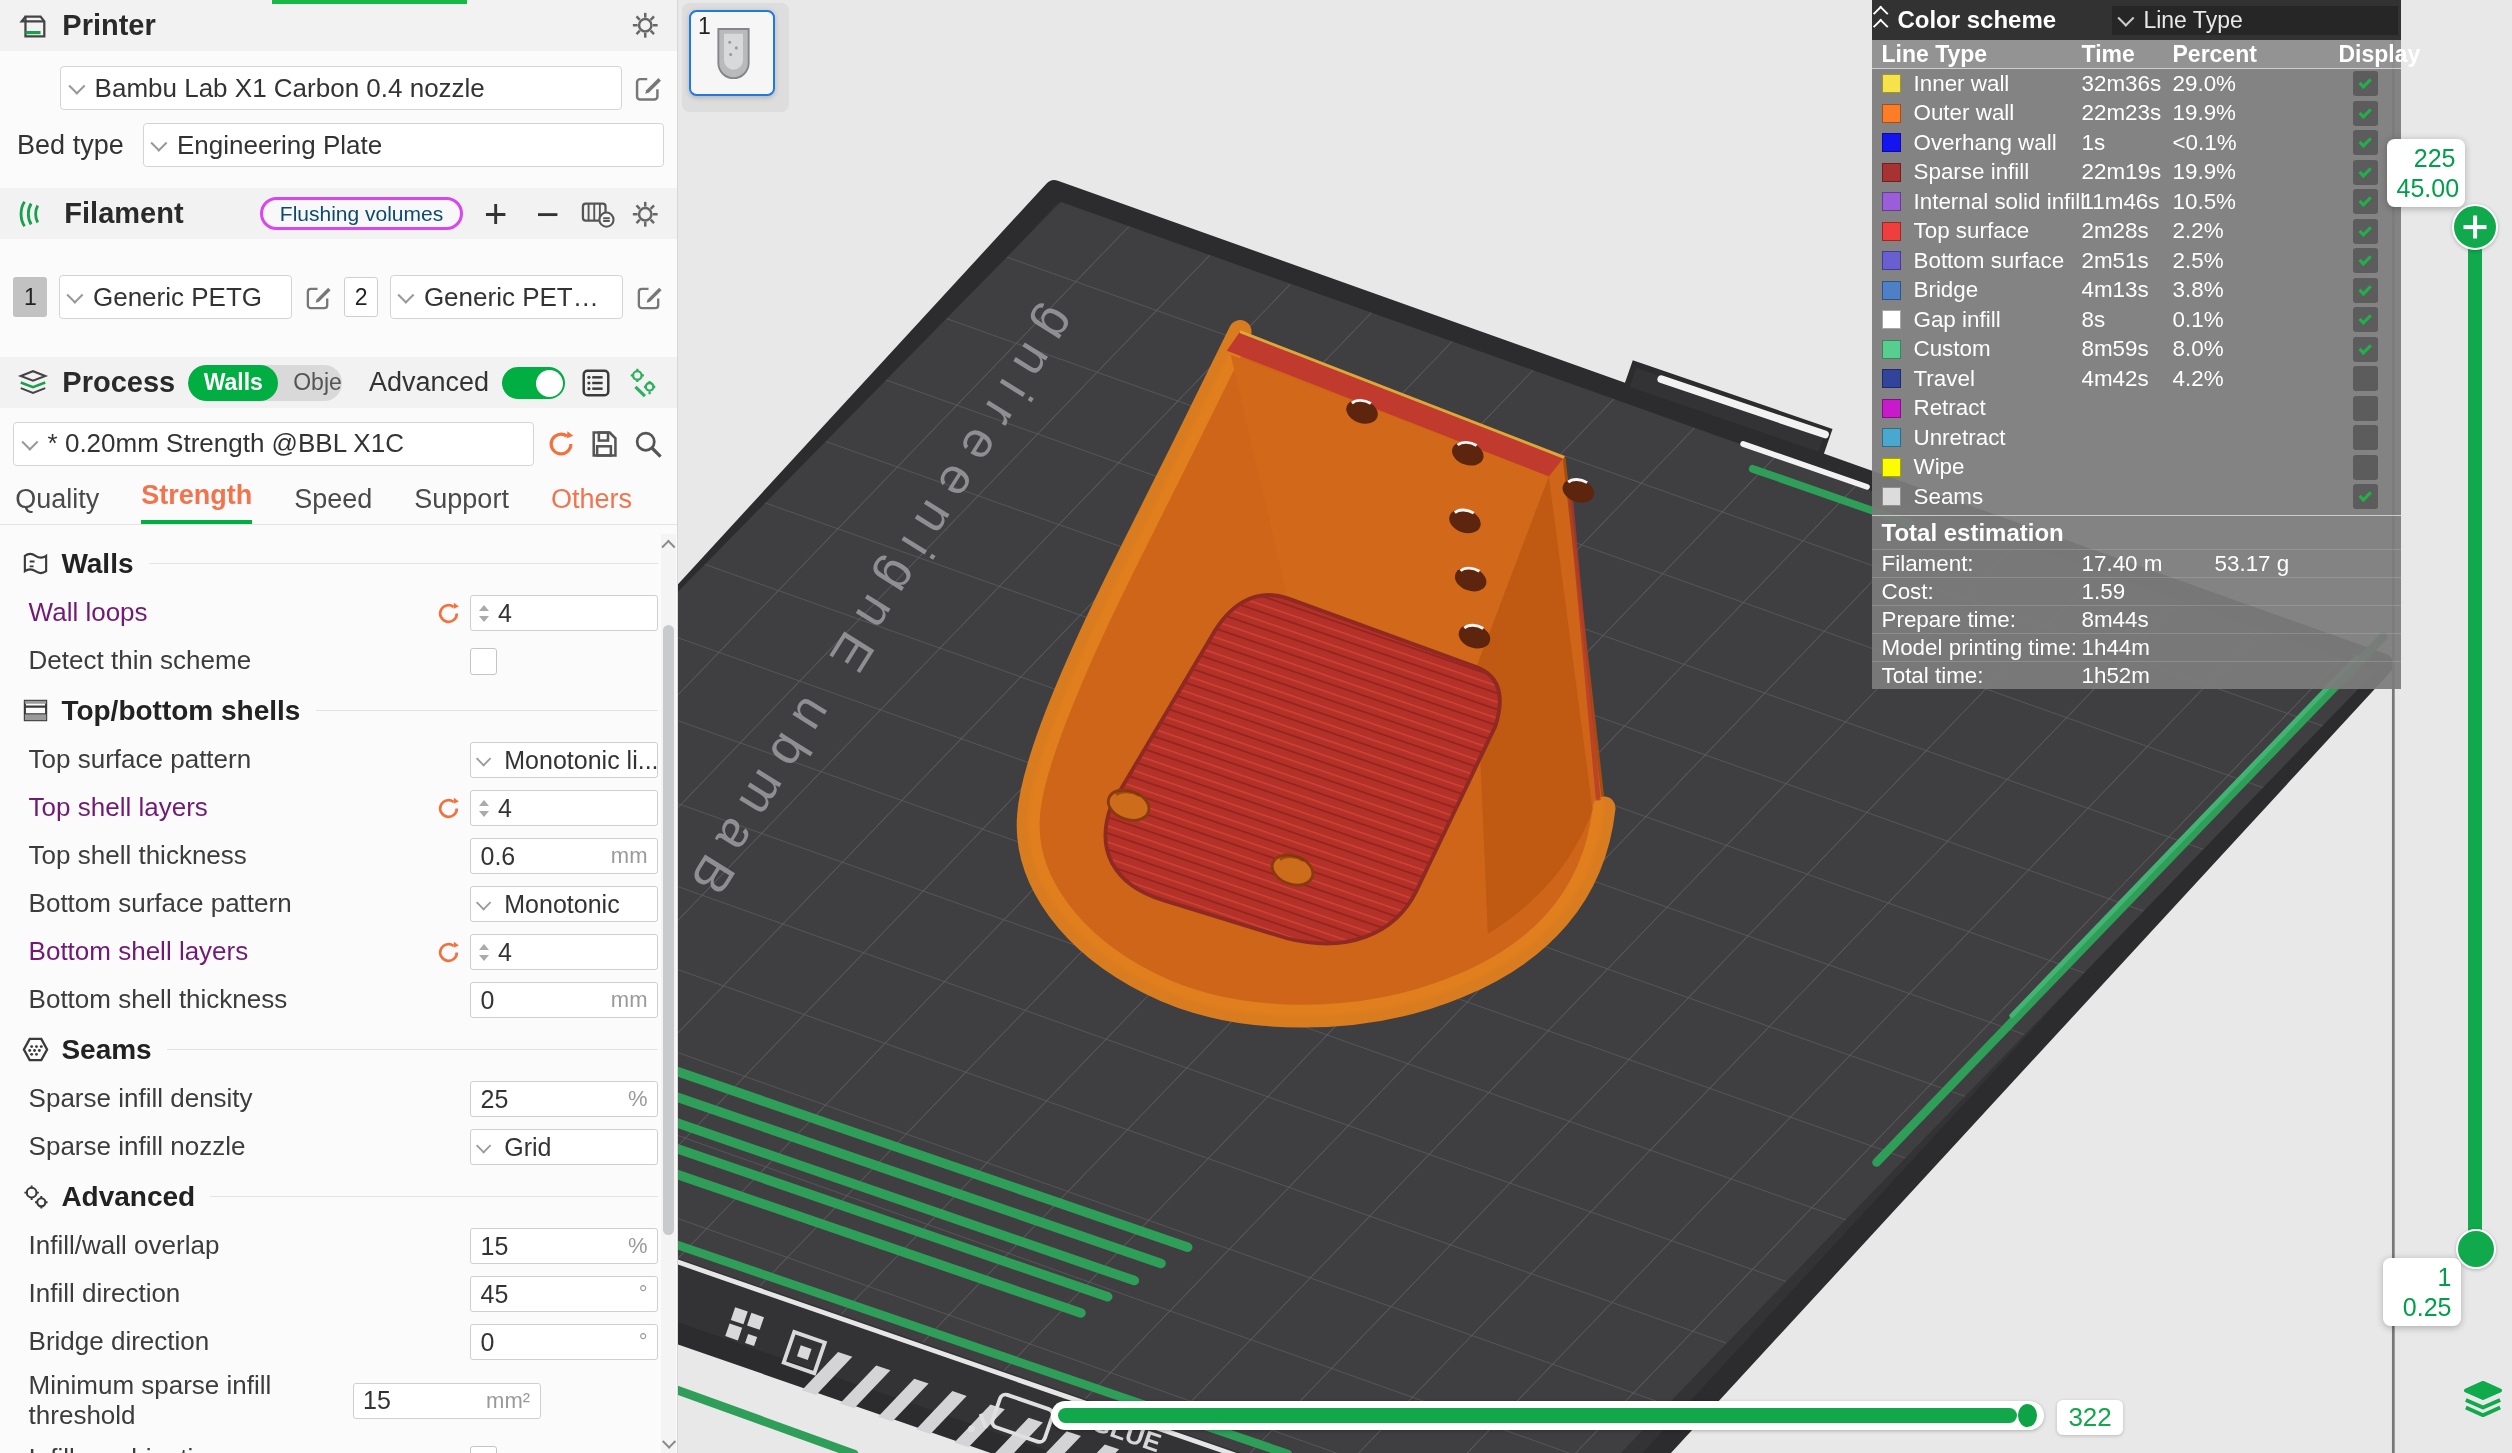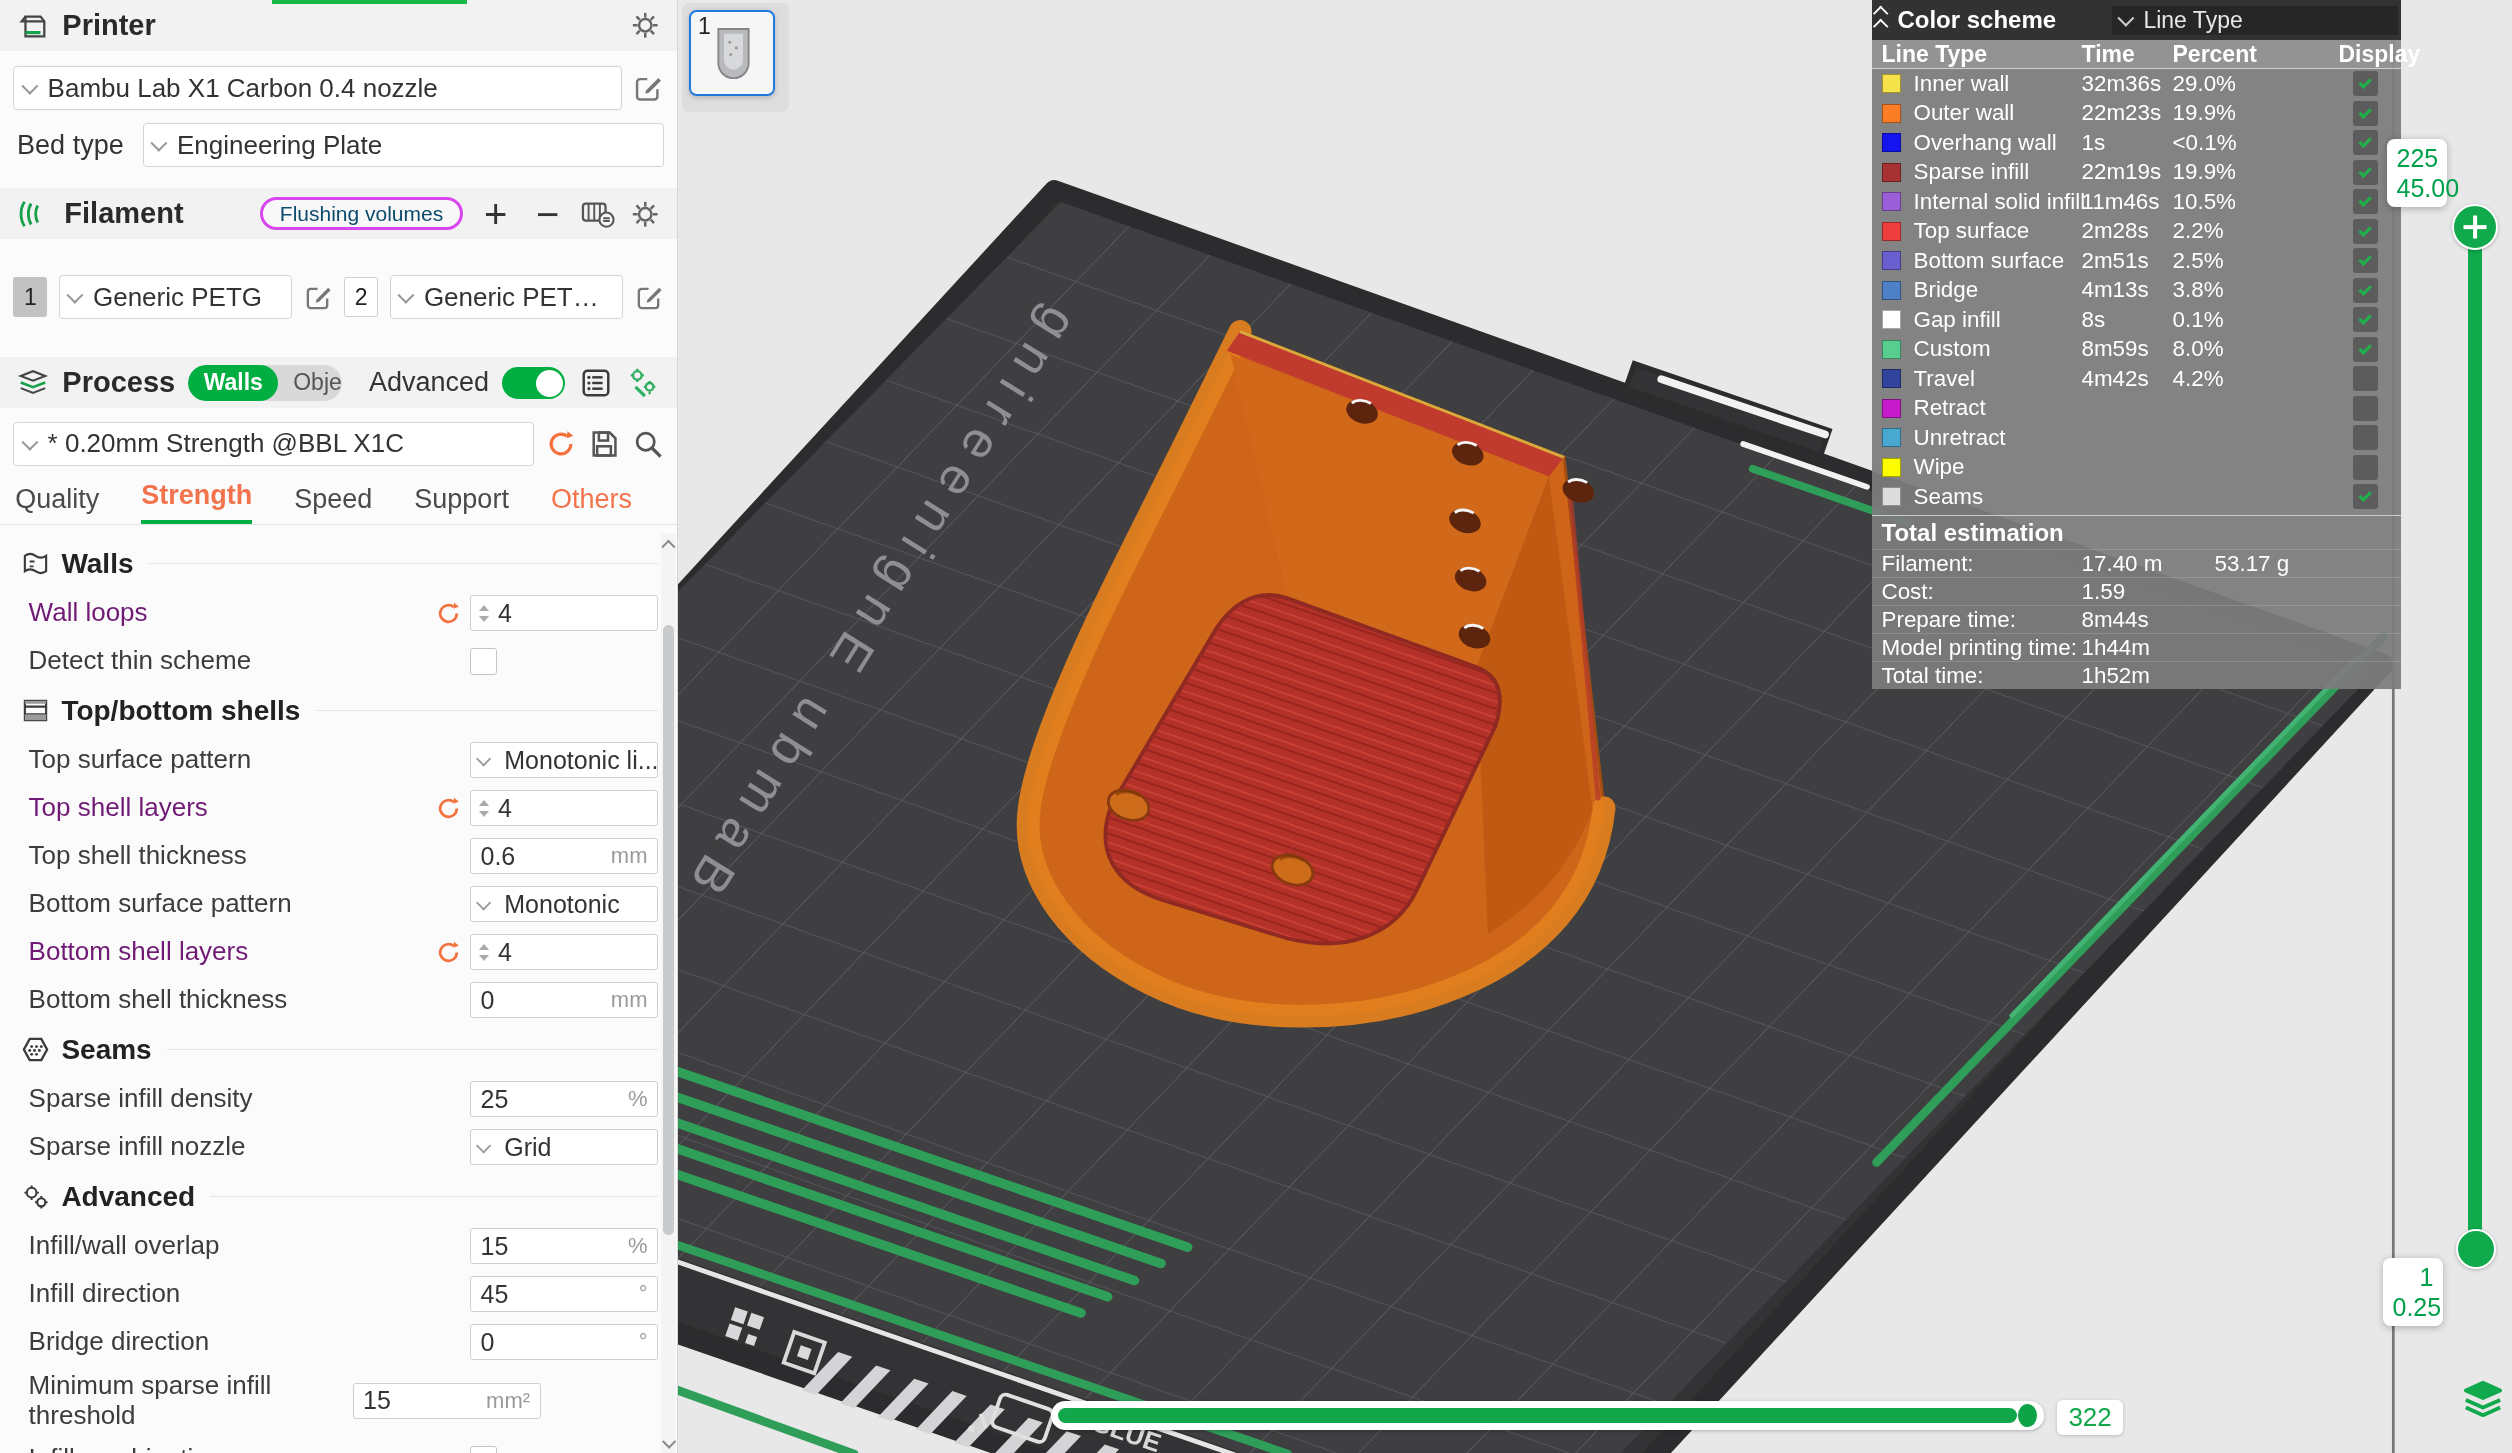--- a/index.html
+++ b/index.html
@@ -12,21 +12,21 @@
   .top-strip { position:absolute; left:272px; top:0; width:195px; height:3.8px; background:#16b945; z-index:5; }
   .section-header { height:51px; background:#f2f2f3; display:flex; align-items:center; padding:0 17px; gap:13.3px; }
   .section-title { font-size:29px; font-weight:bold; color:#2a2a2a; }
   .spacer { flex:1; }
   .icon-btn { display:inline-flex; align-items:center; justify-content:center; cursor:pointer; }
   .row { display:flex; align-items:center; padding:0 13.3px; gap:11.4px; }
   .combo { height:44px; background:#fff; border:1px solid #d4d4d4; border-radius:3.8px; display:flex; align-items:center; padding:0 11.4px; gap:9.5px; font-size:26px; color:#333; white-space:nowrap; overflow:hidden; }
   .combo .combo-text { overflow:hidden; text-overflow:ellipsis; }
   .grow { flex:1; }
   .chev { width:12.4px; height:12.4px; border-left:2.5px solid #999; border-bottom:2.5px solid #999; transform:rotate(-45deg) translateY(-2.9px); flex:0 0 auto; }
-  .printer-combo-row { margin-top:15.2px; }
+  .printer-combo-row { margin-top:15.2px;margin-left:47px; }
   .bed-row { margin-top:13.3px; }
   .bed-label { font-size:27px; color:#333; margin-left:3.8px; margin-right:7.6px; white-space:nowrap; }
   .filament-header { margin-top:21px; }
   .pill-btn { height:33px; border:3px solid #d946ef; border-radius:17px; display:flex; align-items:center; padding:0 17px; font-size:21px; color:#0c4a6e; background:#f8f8f8; white-space:nowrap; }
   .plusminus { font-size:40px; color:#333; line-height:1; padding:0 7.6px; }
   .filament-row { margin-top:36px; }
   .chip { width:34px; height:40px; display:flex; align-items:center; justify-content:center; font-size:23px; color:#222; flex:0 0 auto; }
   .chip.sel { background:#c2c2c2; border-radius:2.9px; }
   .chip.plain { background:#fff; border:1px solid #cfcfcf; border-radius:2.9px; }
   .process-header { margin-top:38px; }
@@ -96,21 +96,21 @@
   
   .hslider { position:absolute; left:373px; top:1401px; width:993px; height:29px; background:#fff; border-radius:14.3px; box-shadow:0 1px 3.8px rgba(0,0,0,0.25); }
   .hfill { position:absolute; left:6.7px; top:6.7px; right:27px; height:15.2px; background:#12a74a; border-radius:7.6px; }
   .hhandle { position:absolute; right:5.7px; top:1.9px; width:21px; height:25px; border-radius:50%; background:#0ea347; border:1.9px solid #fff; }
   .hval { position:absolute; left:1379px; top:1400px; background:#fff; border-radius:5.7px; padding:1.9px 11.4px; font-size:26px; color:#12a74a; box-shadow:0 1px 3.8px rgba(0,0,0,0.2); }
   .vslider-track { position:absolute; left:1790px; top:226px; width:14.3px; height:1017px; background:#10a94c; border-radius:7.6px; }
   .vhandle-top { position:absolute; left:1774px; top:204px; width:46px; height:46px; background:#10a94c; border:2.9px solid #fff; border-radius:50%; box-shadow:0 1px 3.8px rgba(0,0,0,0.25); }
   .vhandle-top::before { content:""; position:absolute; left:50%; top:50%; width:23px; height:3.8px; background:#fff; transform:translate(-50%,-50%); }
   .vhandle-top::after { content:""; position:absolute; left:50%; top:50%; width:3.8px; height:23px; background:#fff; transform:translate(-50%,-50%); }
   .vhandle-bottom { position:absolute; left:1778px; top:1229px; width:40px; height:40px; background:#10a94c; border:2.9px solid #fff; border-radius:50%; box-shadow:0 1px 3.8px rgba(0,0,0,0.25); }
-  .vtooltip { position:absolute; width:60px; background:#fff; border-radius:7.6px; box-shadow:0 1.9px 7.6px rgba(0,0,0,0.25); padding:3.8px 9.5px; text-align:right; color:#00a04a; font-size:25px; line-height:1.2; }
+  .vtooltip { position:absolute; width:78px; background:#fff; border-radius:7.6px; box-shadow:0 1.9px 7.6px rgba(0,0,0,0.25); padding:3.8px 9.5px; text-align:right; color:#00a04a; font-size:25px; line-height:1.2; }
   .vtooltip.top { left:1709px; top:139px; }
   .vtooltip.bottom { left:1705px; top:1258px; }
   .layers-ic { position:absolute; left:1783px; top:1379px; }
 </style>
 </head>
 <body>
 
 <div class="app">
 
   <div class="left-panel">

